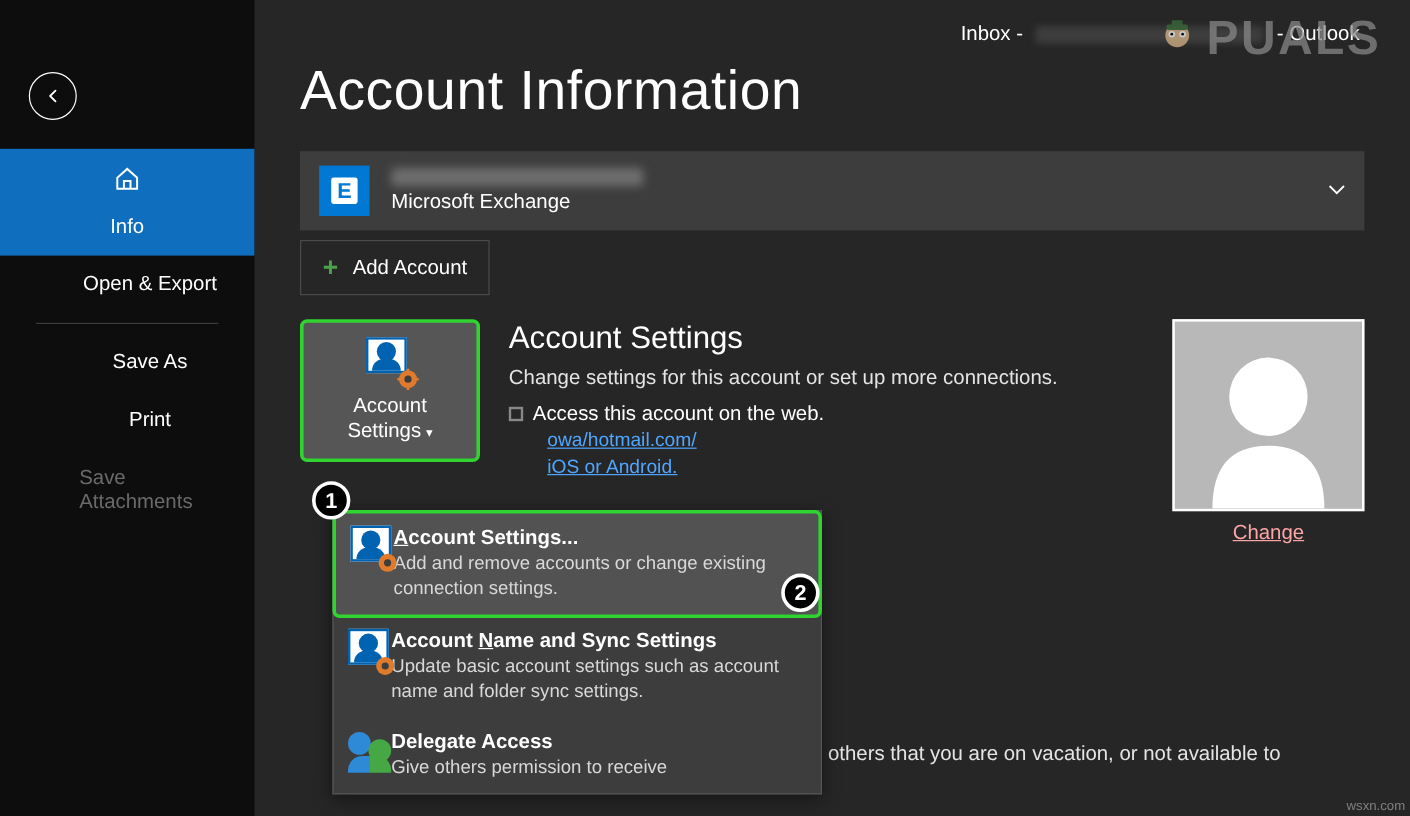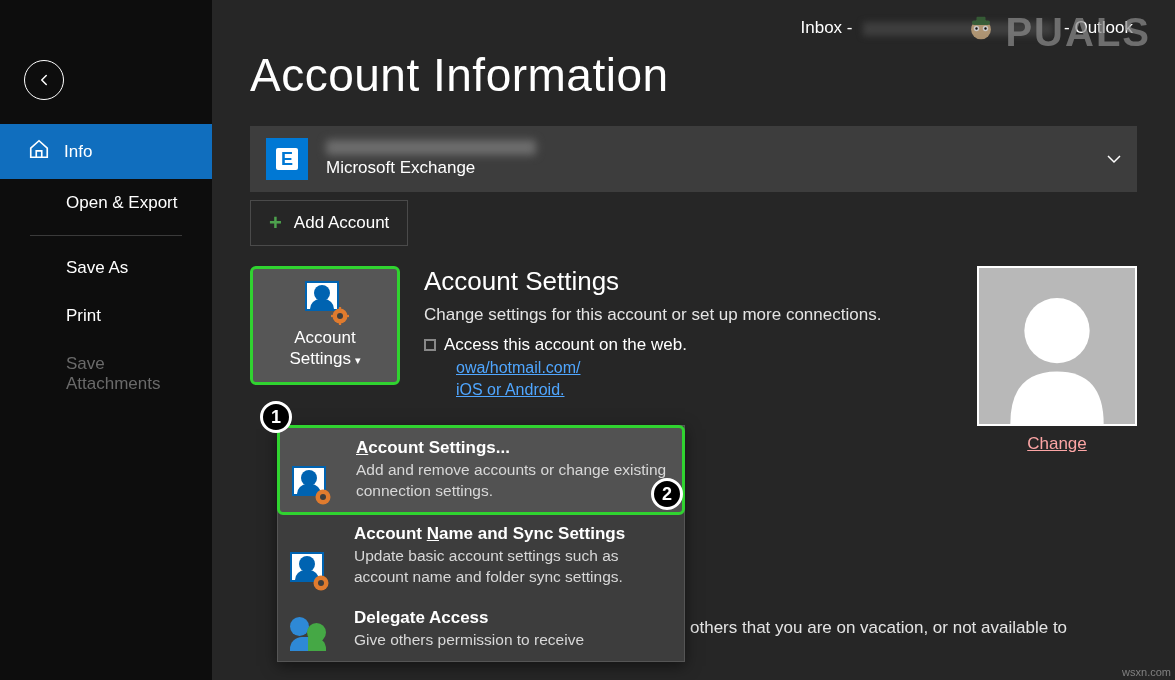--- a/index.html
+++ b/index.html
@@ -35,20 +35,21 @@
     }
     .back-btn svg { width: 18px; height: 18px; }
     .side-item {
       display: flex;
       align-items: center;
       padding: 14px 28px;
       font-size: 17px;
       color: #ffffff;
       cursor: pointer;
       gap: 14px;
+      flex-direction: column;
     }
     .side-item.active {
       background: #106ebe;
     }
     .side-item.no-icon { padding-left: 66px; }
     .side-item.disabled { color: #6a6a6a; }
     .divider {
       height: 1px;
       background: #3a3a3a;
       margin: 8px 30px;
@@ -207,23 +208,22 @@
       top: 425px;
       width: 408px;
       background: #3d3d3d;
       border: 1px solid #555;
       box-shadow: 0 4px 14px rgba(0,0,0,0.5);
       z-index: 10;
     }
     .dd-item {
       display:flex;
       padding: 10px 12px;
-      gap: 28px;
+      gap: 0;
       cursor: pointer;
-      align-items: flex-end;
     }
     .dd-item .dd-icon { width: 36px; height: 36px; flex-shrink:0; position:relative; }
     .dd-item .dd-text { flex:1; }
     .dd-item .dd-title { font-size: 17px; font-weight: 600; color:#ffffff; }
     .dd-item .dd-title u { text-decoration: underline; }
     .dd-item .dd-desc { font-size: 15.5px; color: #d8d8d8; line-height:1.35; margin-top:2px;}
     .dd-item.highlighted {
       background: #525252;
       border: 3.5px solid #30d330;
       border-radius: 6px;

